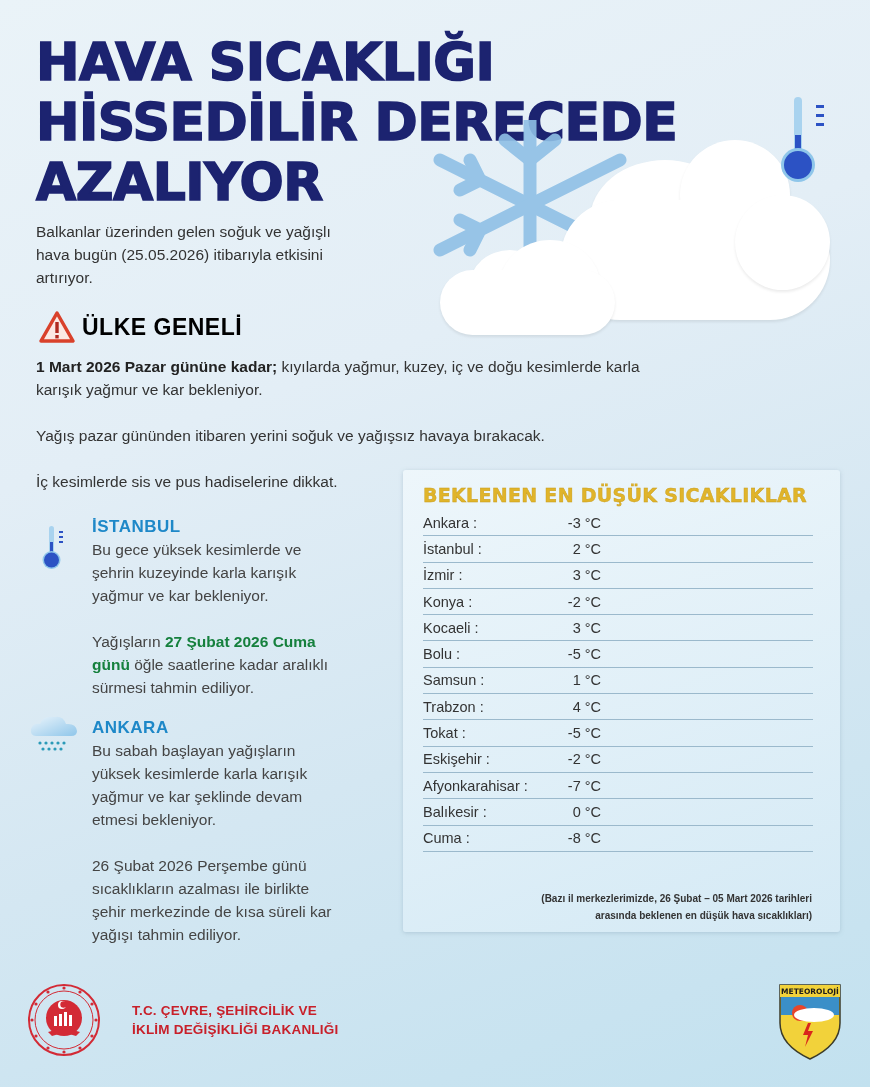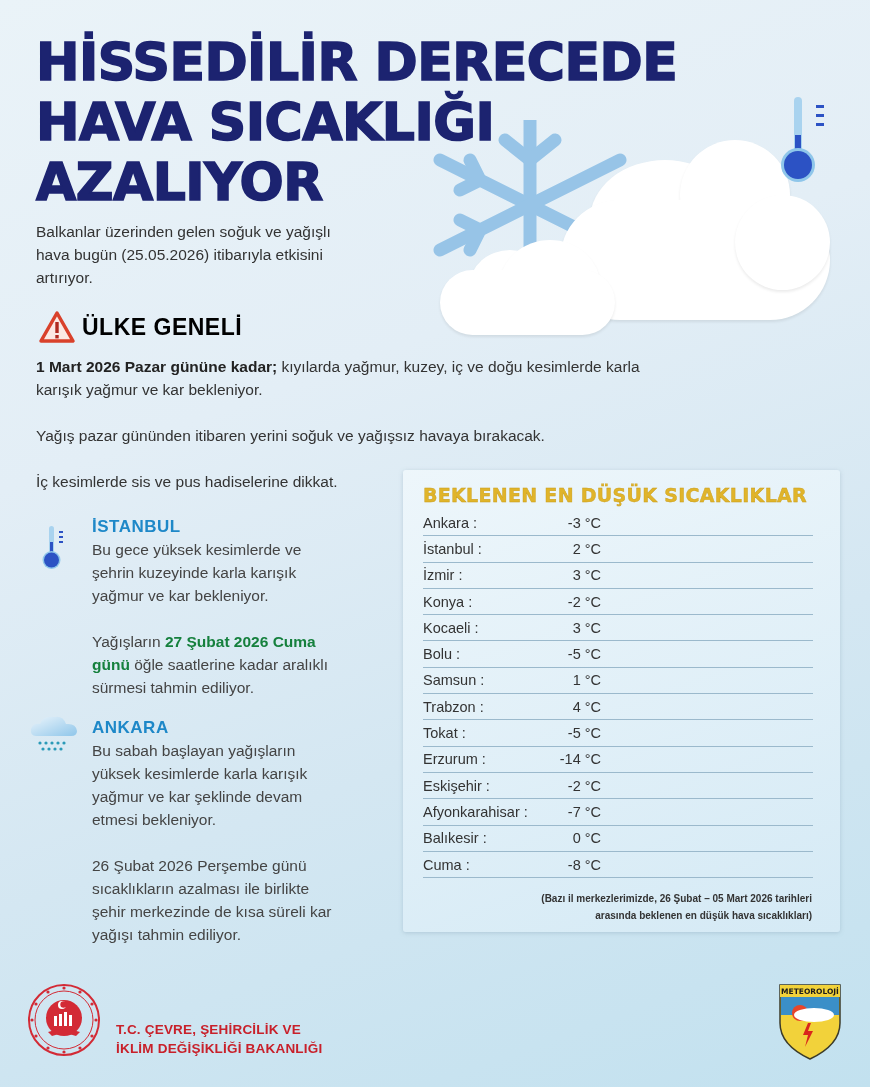--- a/index.html
+++ b/index.html
@@ -69,31 +69,31 @@
     font-size: 14.5px; color: #333;
   }
   .temp-row .city-n { width: 128px; }
   .temp-row .val { width: 50px; text-align: right; }
   .temp-note {
     position: absolute; right: 28px; top: 420px; width: 400px;
     text-align: right; font-size: 10px; line-height: 17px; font-weight: bold; color: #333;
   }
 
   .ministry {
-    position: absolute; left: 26px; top: 982px; display: flex; align-items: flex-end; gap: 14px;
+    position: absolute; left: 26px; top: 982px; display: flex; align-items: center; gap: 30px;
   }
   .ministry .text { font-weight: bold; font-size: 13.5px; color: #c8202a; line-height: 19px; letter-spacing: 0.2px; }
   .meteo { position: absolute; left: 778px; top: 983px; width: 64px; height: 78px; }
 </style>
 </head>
 <body>
 
 <div class="title">
+  <div>HAVA SICAKLIĞI</div>
   <div>HİSSEDİLİR DERECEDE</div>
-  <div>HAVA SICAKLIĞI</div>
   <div>AZALIYOR</div>
 </div>
 
 <svg class="snowflake" viewBox="0 0 220 170">
   <g stroke="#8fc0e6" stroke-width="13" stroke-linecap="round" fill="none" opacity="0.9">
     <line x1="110" y1="-10" x2="110" y2="180"></line>
     <line x1="20" y1="40" x2="200" y2="130"></line>
     <line x1="20" y1="130" x2="200" y2="40"></line>
     <polyline points="85,20 110,40 135,20"></polyline>
     <polyline points="40,70 60,60 50,40"></polyline>
@@ -235,24 +235,20 @@
         <span class="city-n">Samsun :</span>
         <span class="val">1 °C</span>
       </div>
       <div class="temp-row">
         <span class="city-n">Trabzon :</span>
         <span class="val">4 °C</span>
       </div>
       <div class="temp-row">
         <span class="city-n">Tokat :</span>
         <span class="val">-5 °C</span>
-      </div>
-      <div class="temp-row">
-        <span class="city-n">Erzurum :</span>
-        <span class="val">-14 °C</span>
       </div>
       <div class="temp-row">
         <span class="city-n">Eskişehir :</span>
         <span class="val">-2 °C</span>
       </div>
       <div class="temp-row">
         <span class="city-n">Afyonkarahisar :</span>
         <span class="val">-7 °C</span>
       </div>
       <div class="temp-row">

